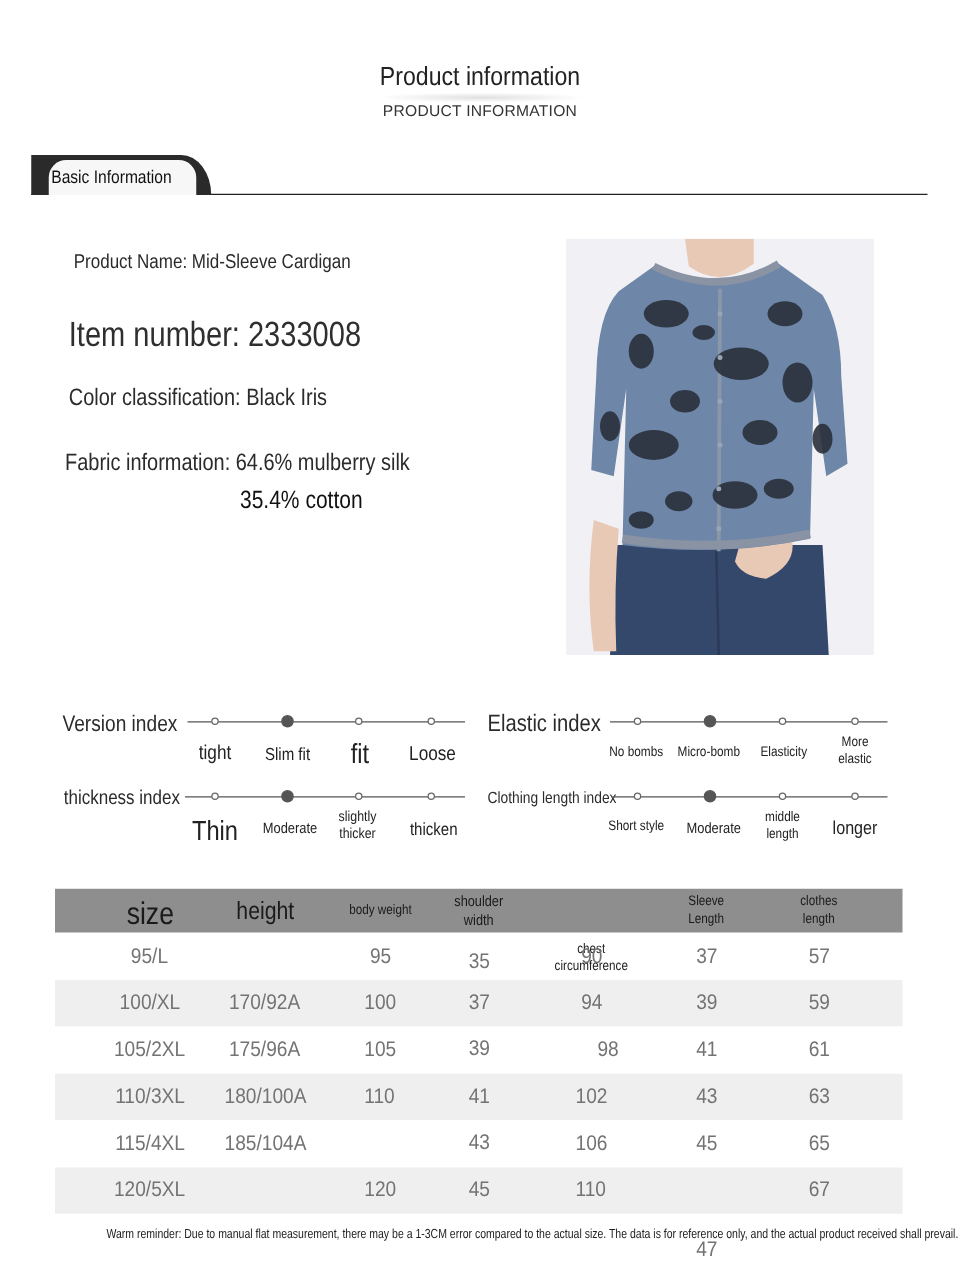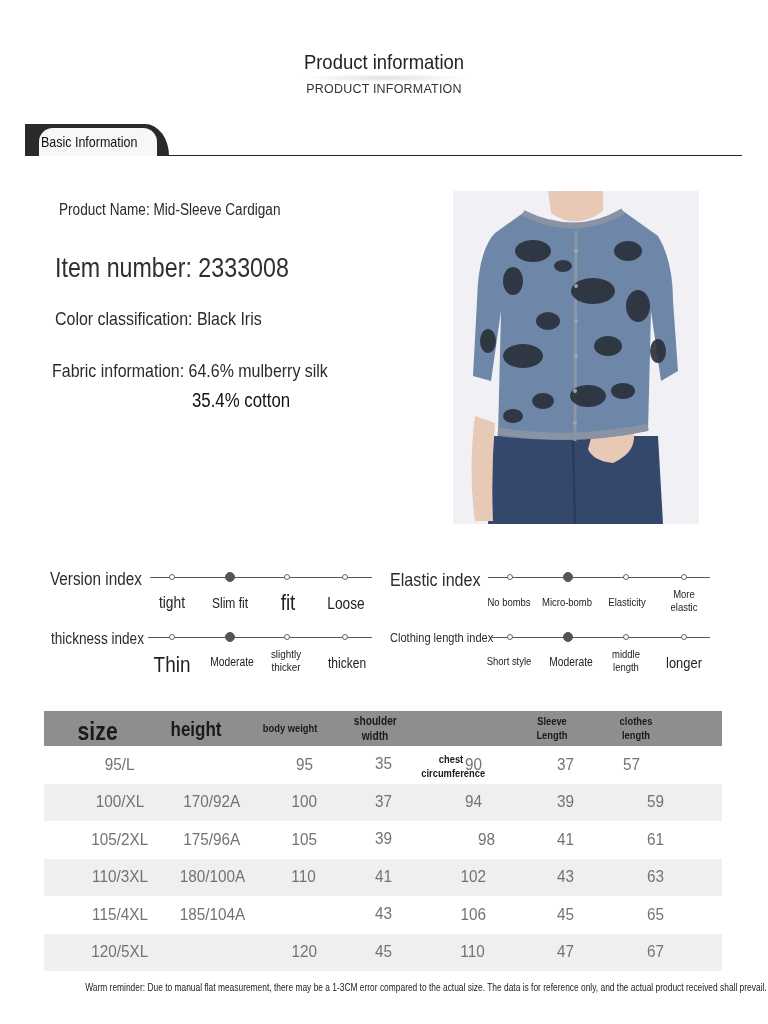--- a/index.html
+++ b/index.html
@@ -32,21 +32,21 @@
   
   .index-title { position: absolute; white-space: nowrap; color: #2b2b2b; transform-origin: left center; }
   .index-line { position: absolute; height: 1px; background: #555; }
   .dot { position: absolute; width: 6px; height: 6px; border-radius: 50%; background: #fff; border: 1px solid #666; }
   .dot.active { width: 10px; height: 10px; background: #555; border-color: #555; }
   .opt { position: absolute; white-space: nowrap; text-align: center; color: #222; line-height: 1.15; transform: translateX(-50%) scaleX(0.86); }
 
   
   .table { position: absolute; top: 711px; left: 44px; width: 678px; }
   .thead { height: 35px; background: #8e8e8e; position: relative; }
-  .th { position: absolute; top: 0; height: 35px; display: flex; align-items: center; justify-content: flex-start; text-align: center; color: #1a1a1a; line-height: 1.2; font-weight: bold; }
+  .th { position: absolute; top: 0; height: 35px; display: flex; align-items: center; justify-content: center; text-align: center; color: #1a1a1a; line-height: 1.2; }
   .th span { display: inline-block; transform: scaleX(0.85); white-space: nowrap; }
   .trow { height: 37.5px; position: relative; }
   .trow.alt { background: #efefef; }
   .td { position: absolute; top: 0; height: 37.5px; display: flex; align-items: center; justify-content: center; font-size: 17px; color: #737373; }
   .td span { display: inline-block; transform: scaleX(0.9); }
 
   .footnote { position: absolute; top: 981px; left: 0; width: 628px; text-align: center; font-size: 10.5px; color: #222; white-space: nowrap; }
   .footnote span { display: inline-block; transform: scaleX(0.8); }
 </style>
 </head>
@@ -188,30 +188,30 @@
       </div>
   </div>
 
   <div class="trow">
     <div class="td" style="left:30px; width:92px;">
         <span>95/L</span>
       </div>
     <div class="td" style="left:214px; width:92px;">
         <span>95</span>
       </div>
-    <div class="td" style="left:306px; width:66px; align-items:flex-start; padding-top:8px;">
+    <div class="td" style="left:306px; width:66px; align-items:center; padding-top:8px;">
         <span>35</span>
       </div>
     <div class="td" style="left:372px; width:114px;">
         <span>90</span>
       </div>
     <div class="td" style="left:486px; width:70px;">
         <span>37</span>
       </div>
-    <div class="td" style="left:546px; width:82px;">
+    <div class="td" style="left:570px; width:82px;">
         <span>57</span>
       </div>
   </div>
   <div class="trow alt">
     <div class="td" style="left:30px; width:92px;">
         <span>100/XL</span>
       </div>
     <div class="td" style="left:122px; width:92px;">
         <span>170/92A</span>
       </div>
@@ -303,21 +303,21 @@
       </div>
     <div class="td" style="left:214px; width:92px;">
         <span>120</span>
       </div>
     <div class="td" style="left:306px; width:66px; align-items:flex-start; padding-top:8px;">
         <span>45</span>
       </div>
     <div class="td" style="left:372px; width:114px;">
         <span>110</span>
       </div>
-    <div class="td" style="left:486px; width:70px;">
+    <div class="td" style="left:486px; width:70px;margin-top:48px;">
         <span>47</span>
       </div>
     <div class="td" style="left:570px; width:82px;">
         <span>67</span>
       </div>
   </div>
 </div>
 
 <div class="footnote"><span>Warm reminder: Due to manual flat measurement, there may be a 1-3CM error compared to the actual size. The data is for reference only, and the actual product received shall prevail.</span></div>
 

